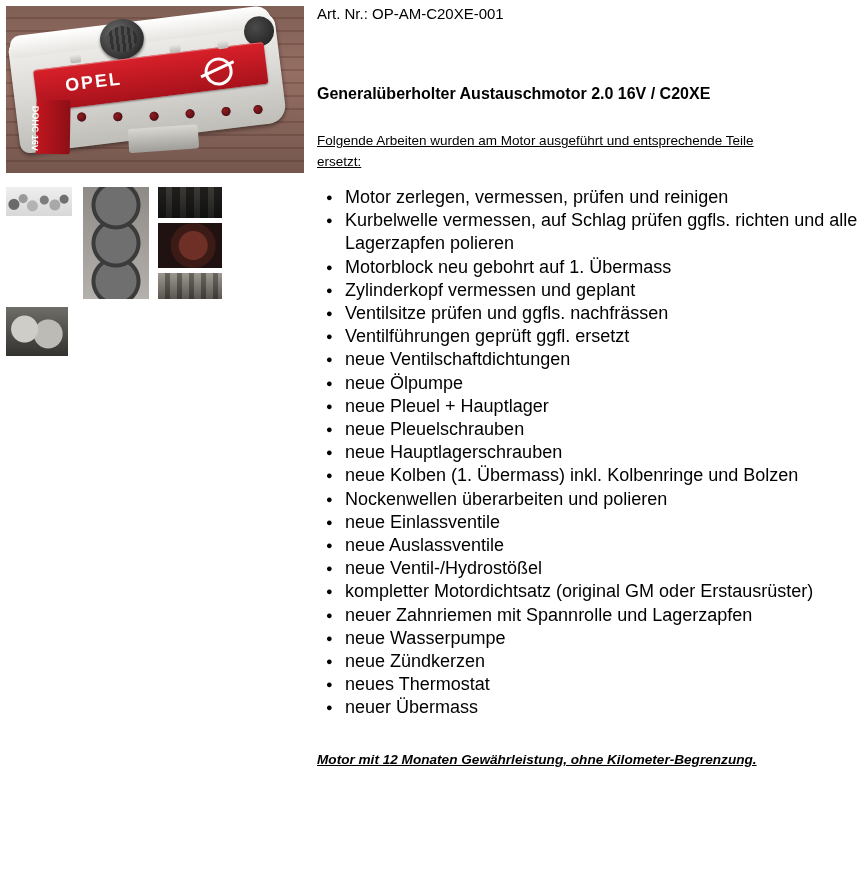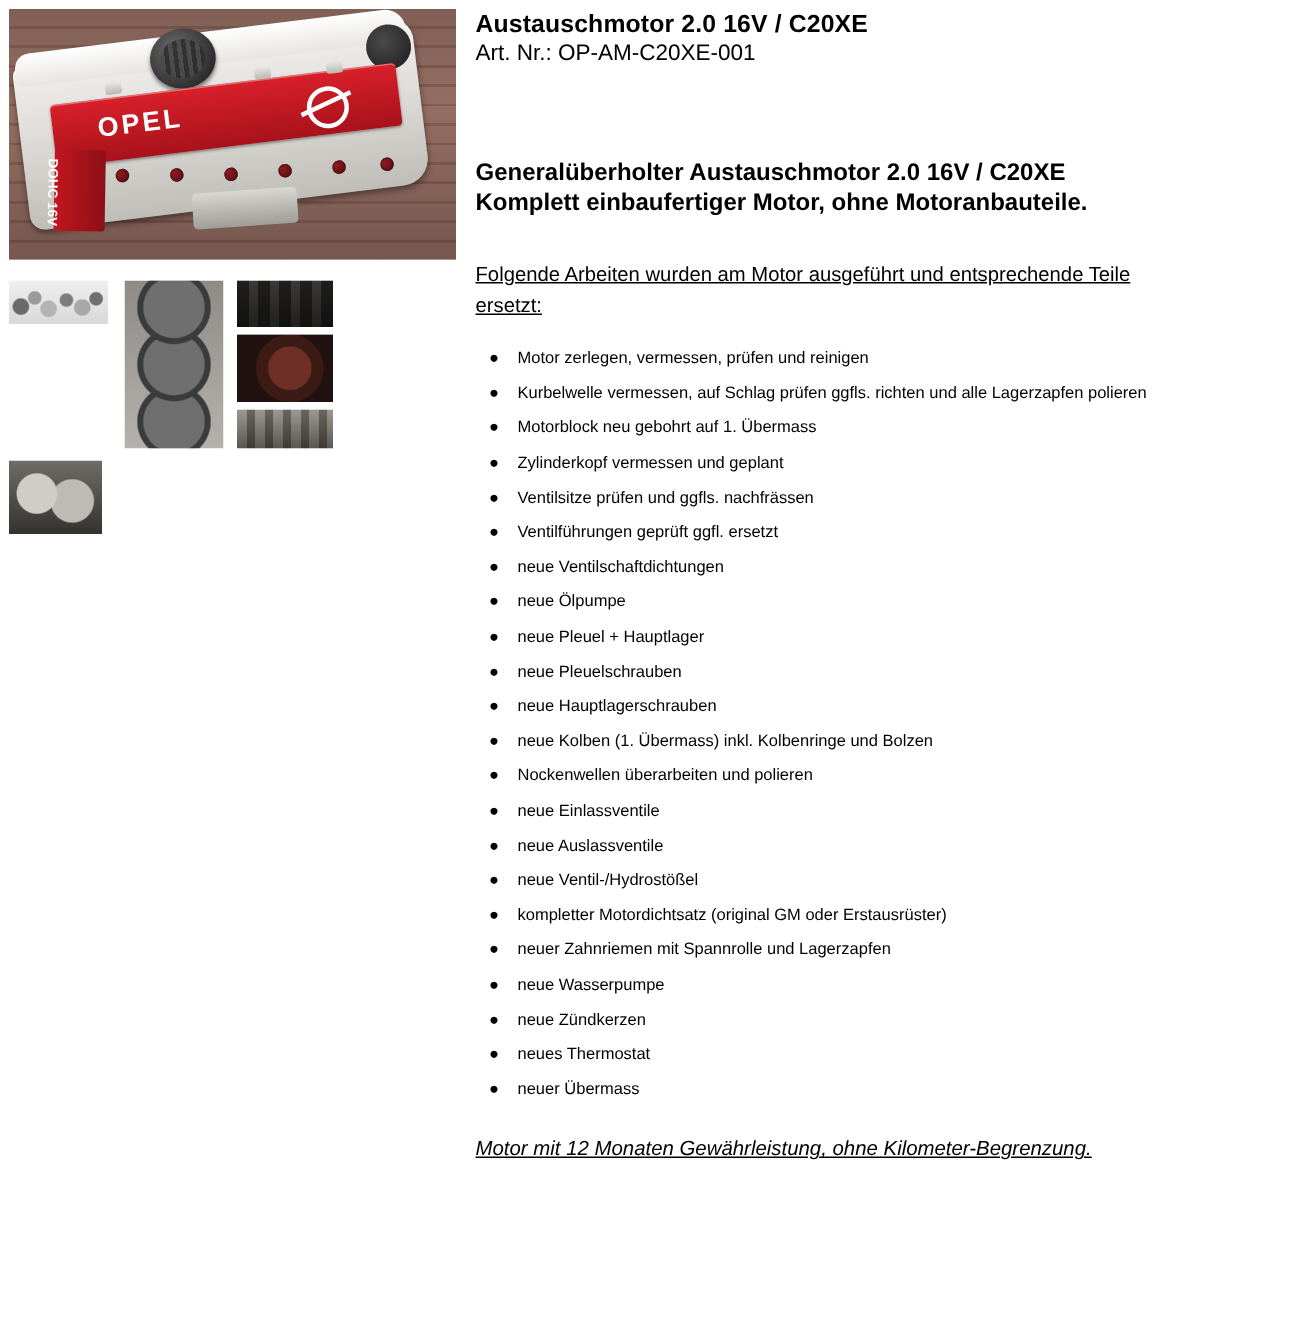--- a/index.html
+++ b/index.html
@@ -263,36 +263,36 @@
     text-decoration: underline;
     max-width: 470px;
   }
   ul.work-list {
     margin: 14px 0 0 0;
     padding-left: 26px;
     list-style: none;
   }
   ul.work-list li {
     position: relative;
-    font-size: 11px;
+    font-size: 18px;
     line-height: 23.2px;
     padding-left: 2px;
   }
   ul.work-list li::before {
     content: "\25CF";
     position: absolute;
     left: -17px;
     top: 0;
     font-size: 11px;
     line-height: 23.2px;
   }
   .warranty {
-    margin-top: 16px;
+    margin-top: 28px;
     font-size: 13.6px;
-    font-weight: normal;
+    font-weight: bold;
     font-style: italic;
     line-height: 23px;
     text-decoration: underline;
     max-width: 500px;
   }
 </style>
 </head>
 <body>
 
 <div class="page">
@@ -342,26 +342,24 @@
       <div class="thumb t5">
         <div class="img"></div>
       </div>
       <div class="thumb t6">
         <div class="img"></div>
       </div>
     </div>
   </div>
 
   <div class="text-col">
-    <h1 class="title">Austauschmotor 2.0 16V / C20XE</h1>
     <p class="artnr">Art. Nr.: OP-AM-C20XE-001</p>
 
     <div class="lead">
       <div>Generalüberholter Austauschmotor 2.0 16V / C20XE</div>
-      <div>Komplett einbaufertiger Motor, ohne Motoranbauteile.</div>
     </div>
 
     <div class="section-head">Folgende Arbeiten wurden am Motor ausgeführt und entsprechende Teile ersetzt:</div>
 
     <ul class="work-list">
       <li>Motor zerlegen, vermessen, prüfen und reinigen</li>
       <li>Kurbelwelle vermessen, auf Schlag prüfen ggfls. richten und alle Lagerzapfen polieren</li>
       <li>Motorblock neu gebohrt auf 1. Übermass</li>
       <li>Zylinderkopf vermessen und geplant</li>
       <li>Ventilsitze prüfen und ggfls. nachfrässen</li>

